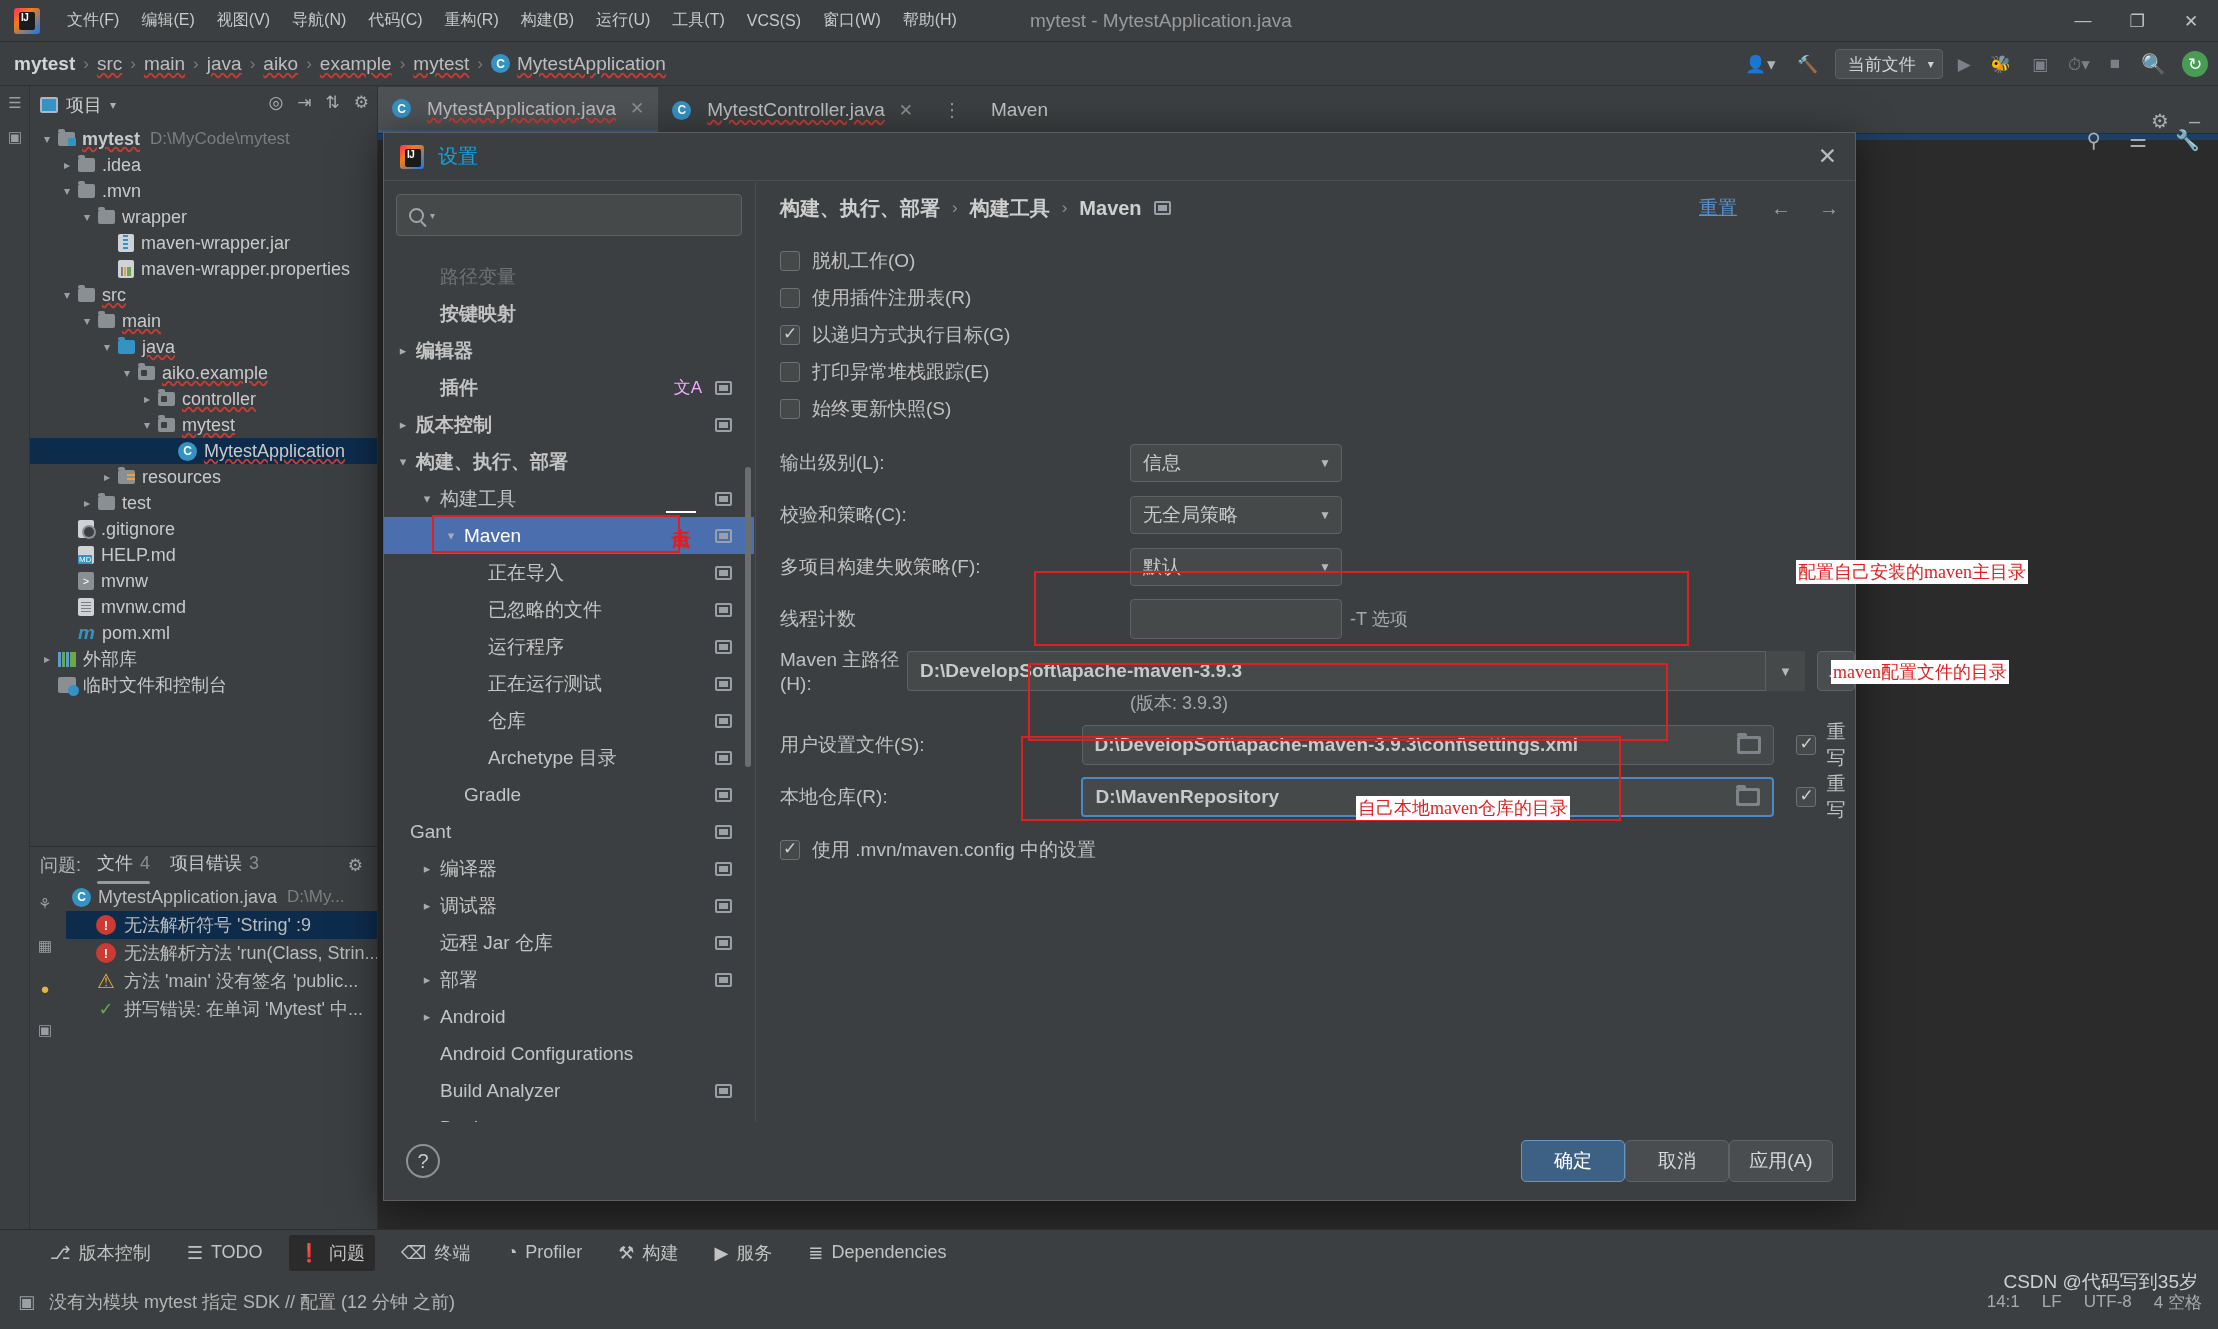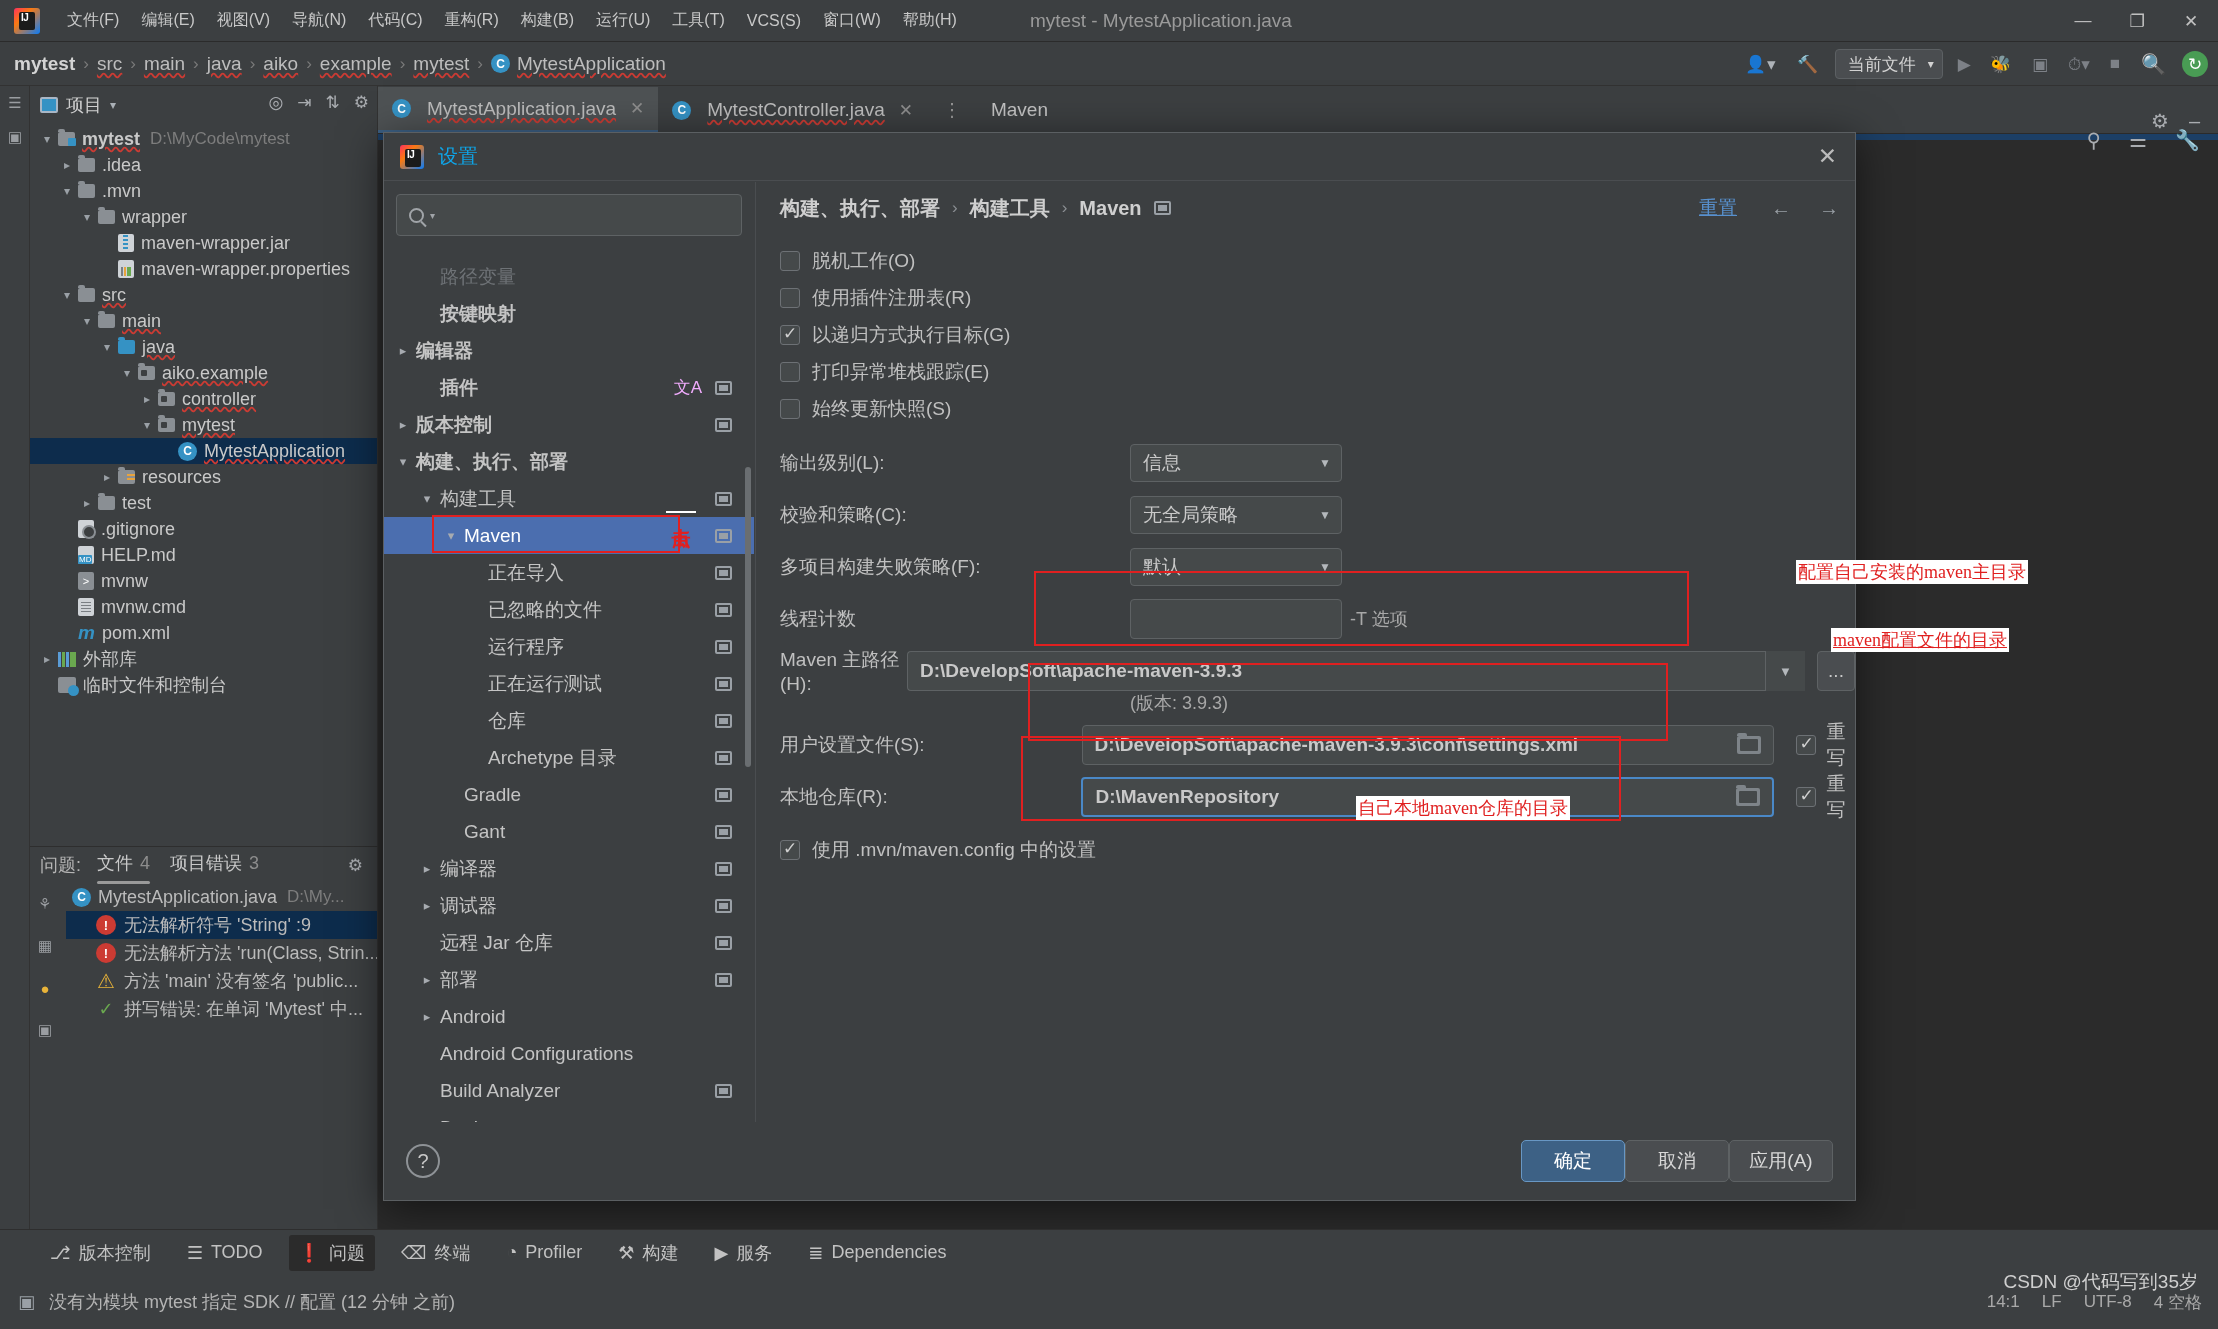--- a/index.html
+++ b/index.html
@@ -614,21 +614,21 @@
           <div class="srow" style="padding-left: 78px;">
             <span class="arrow"></span>
             <span class="lbl">Archetype 目录</span>
             <span class="badge"></span>
           </div>
           <div class="srow" style="padding-left: 54px;">
             <span class="arrow"></span>
             <span class="lbl">Gradle</span>
             <span class="badge"></span>
           </div>
-          <div class="srow" style="padding-left: 54px;">
+          <div class="srow" style="">
             <span class="arrow"></span>
             <span class="lbl">Gant</span>
             <span class="badge"></span>
           </div>
           <div class="srow" style="padding-left: 30px;">
             <span class="arrow">▸</span>
             <span class="lbl">编译器</span>
             <span class="badge"></span>
           </div>
           <div class="srow" style="padding-left: 30px;">
@@ -778,21 +778,21 @@
         <div class="cbrow" style="margin-top:8px;">
           <span class="cbx on"></span>
           <span class="cblabel">使用 .mvn/maven.config 中的设置</span>
         </div>
       </div>
 
       <div class="redbox" style="left:278px; top:389px; width:655px; height:75px;"></div>
       <div class="redbox" style="left:272px; top:481px; width:640px; height:78px;"></div>
       <div class="redbox" style="left:265px; top:554px; width:600px; height:85px;"></div>
       <div class="redtxt" style="left:1040px; top:378px;">配置自己安装的maven主目录</div>
-      <div class="redtxt" style="left:1075px; top:446px;text-decoration:underline;">maven配置文件的目录</div>
+      <div class="redtxt" style="left:1075px; top:478px;">maven配置文件的目录</div>
       <div class="redtxt" style="left:600px; top:614px;">自己本地maven仓库的目录</div>
     </div>
 
     <div class="dlg-foot">
       <div class="help-btn">?</div>
       <div class="btns">
         <div class="btn primary">确定</div>
         <div class="btn">取消</div>
         <div class="btn">应用(A)</div>
       </div>

